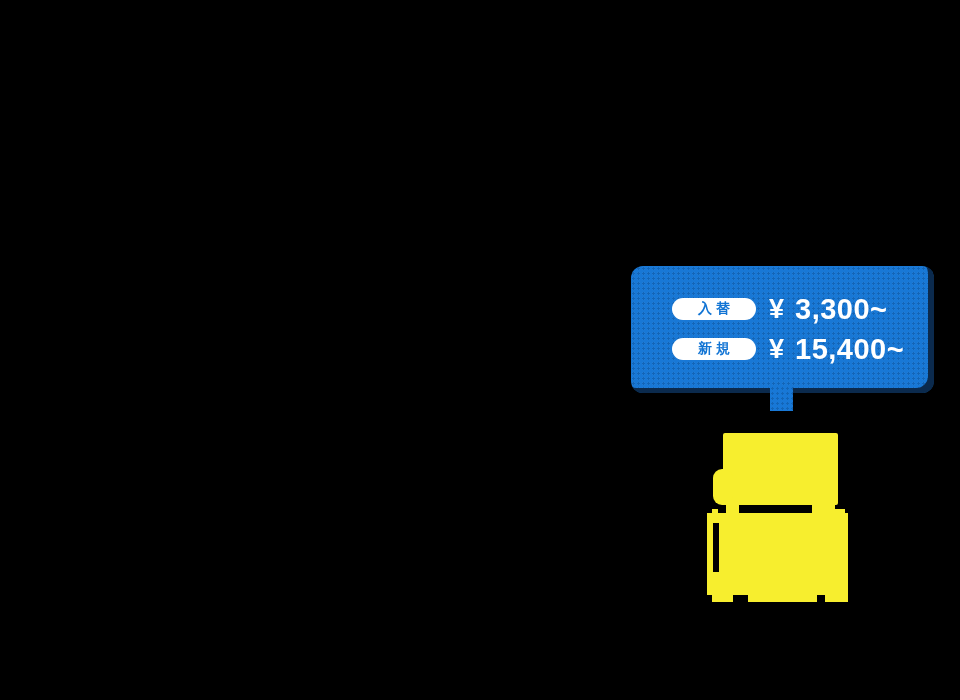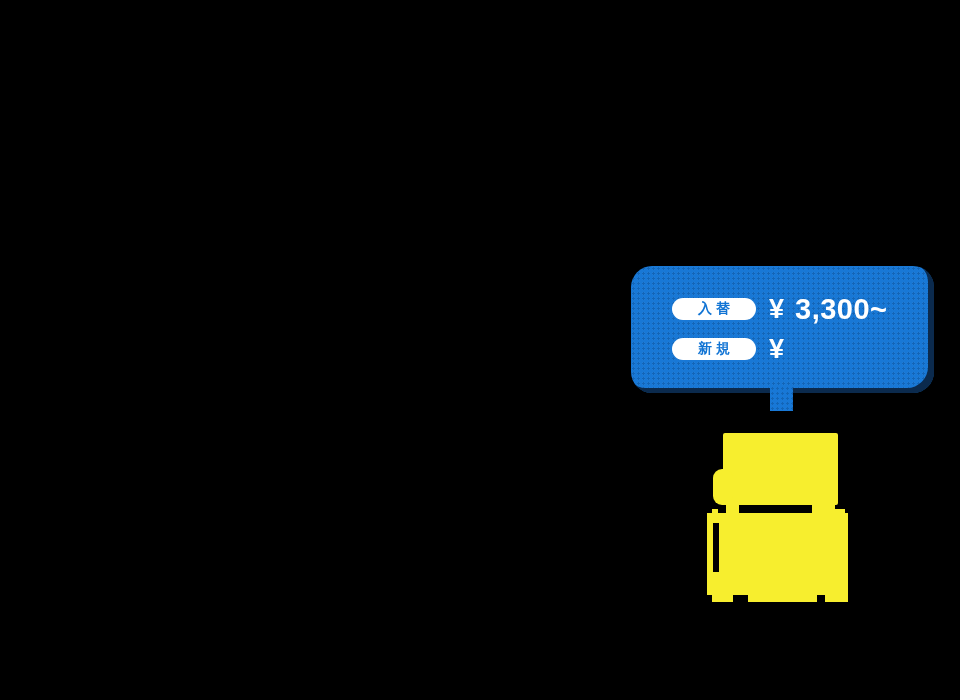--- a/index.html
+++ b/index.html
@@ -14,21 +14,21 @@
     position:absolute;left:0;top:0;width:960px;height:700px;
     background:var(--c-canvas,#000);
   }
   
   .callout{
     position:absolute;
     left:631px;top:266px;width:303px;height:127px;
     background-color:var(--c-blue,#1878d6);
     background-image:radial-gradient(rgba(0,25,60,0.20) 1px, rgba(255,255,255,0.04) 1.4px, transparent 1.5px);
     background-size:5px 5px;
-    border-radius:21px;
+    border-radius:12px;
     box-shadow:inset -6px -5px 0 var(--c-shadow,#0b2a4d);
     box-sizing:border-box;
     padding:27px 0 4px 41px;
   }
   .callout-tail{
     position:absolute;
     left:770px;top:386px;width:23px;height:25px;
     background-color:var(--c-blue,#1878d6);
     background-image:radial-gradient(rgba(0,25,60,0.20) 1px, transparent 1.4px);
     background-size:5px 5px;
@@ -81,20 +81,21 @@
       <span class="pill">入替</span>
       <span class="price">
         <span class="yen">¥</span>
         <span class="amount">3,300~</span>
       </span>
     </div>
     <div class="price-row">
       <span class="pill">新規</span>
       <span class="price">
         <span class="yen">¥</span>
+        <span class="amount">15,400~</span>
       </span>
     </div>
   </div>
   <div class="callout-tail"></div>
 
   <svg class="silhouette" viewBox="0 0 145 172" xmlns="http://www.w3.org/2000/svg">
     <g class="sil-fill" fill="#f7ee2e">
 
       <rect x="16" y="0" width="115" height="72" rx="2"></rect>
 

